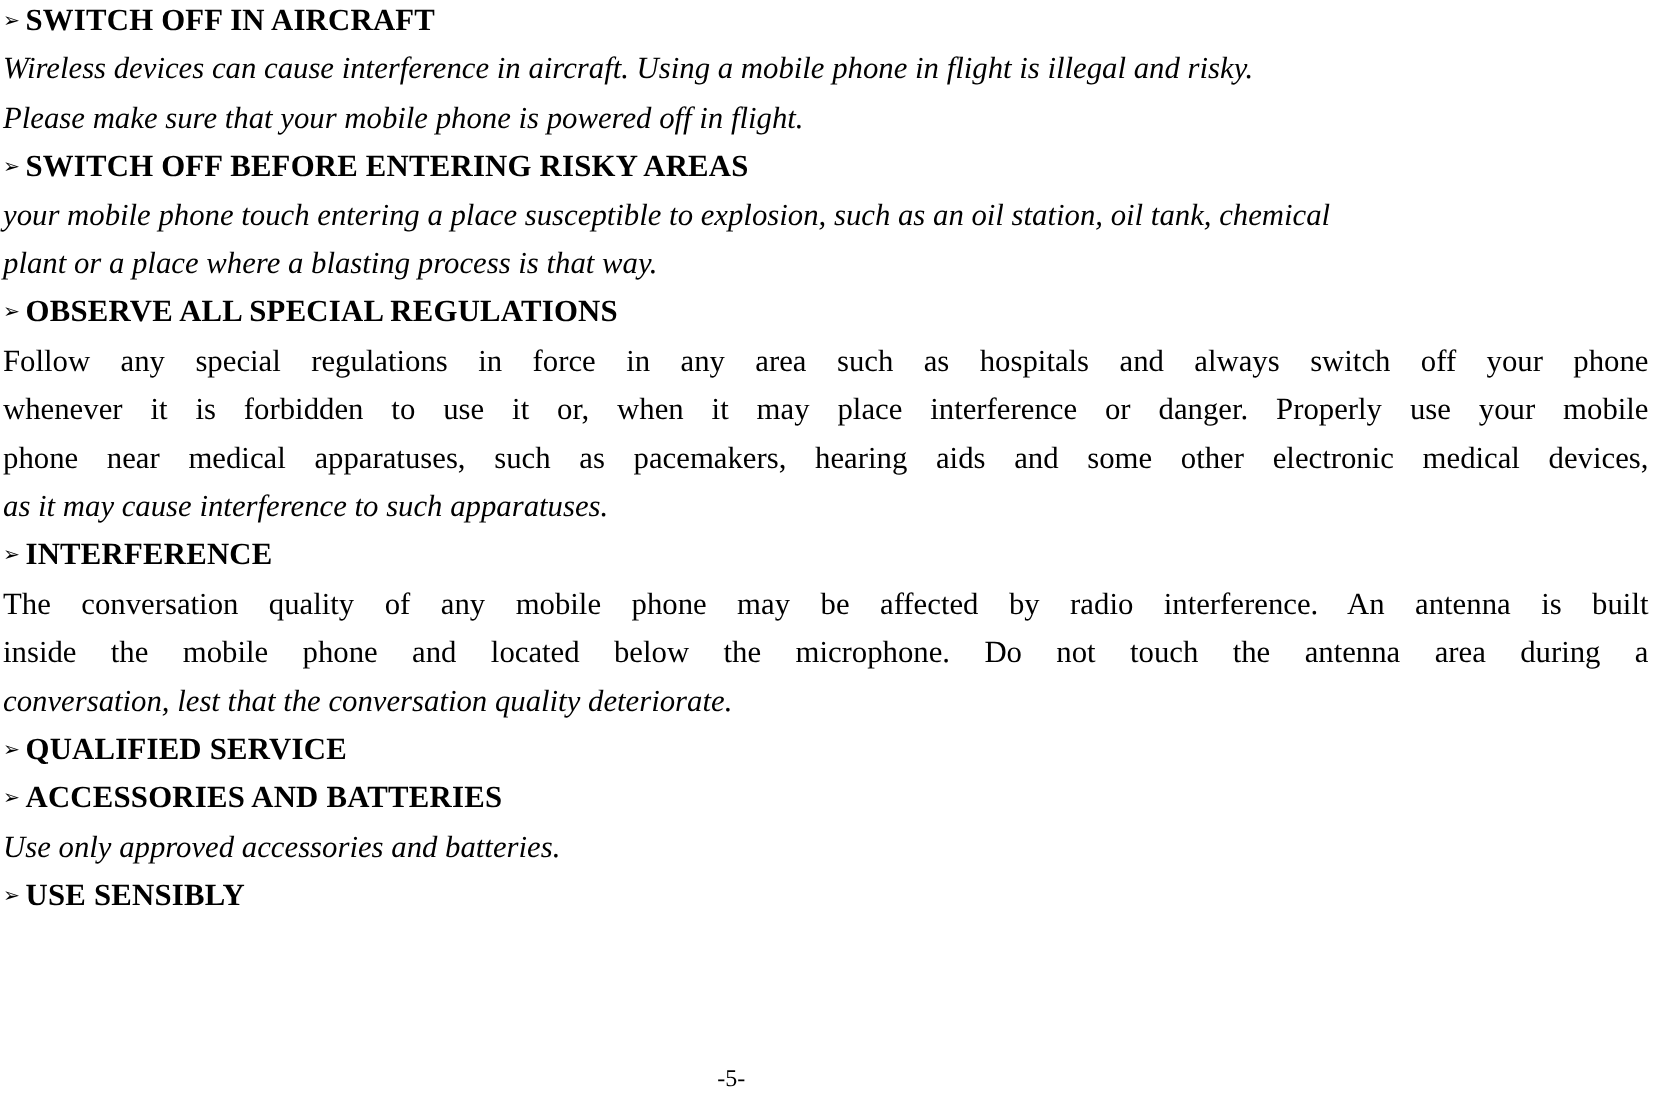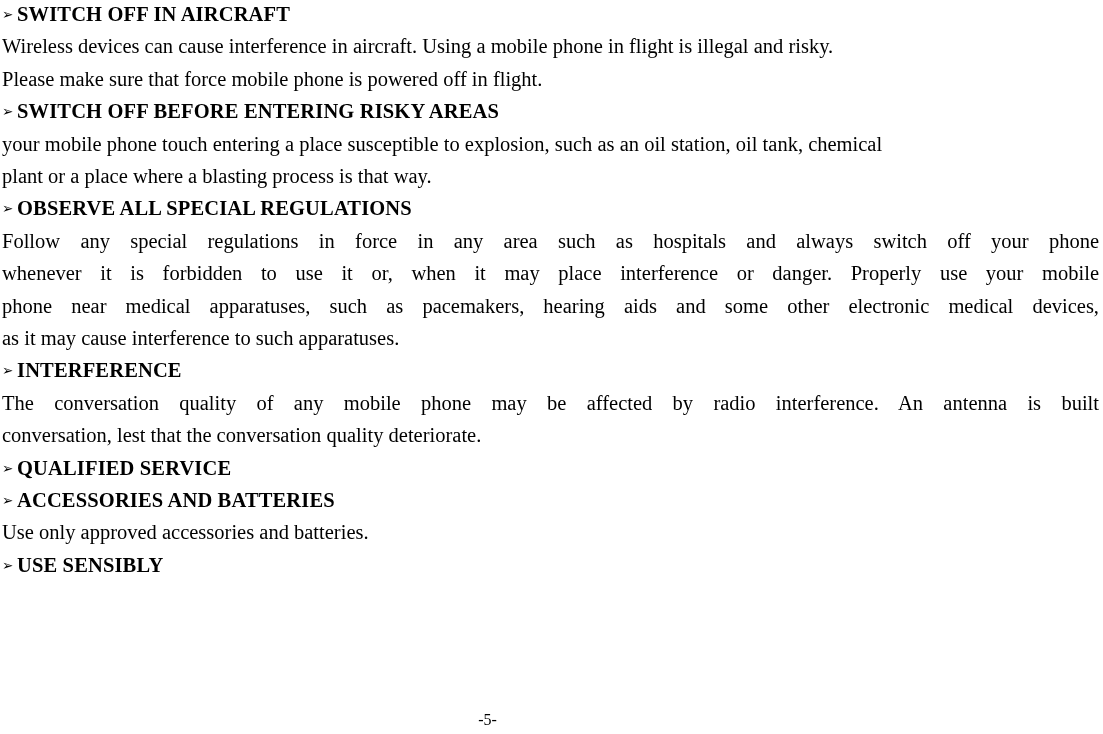--- a/index.html
+++ b/index.html
@@ -61,20 +61,21 @@
     line-height: 32.4px;
     height: 32.4px;
     text-align: justify;
     text-align-last: justify;
     white-space: nowrap;
     overflow: visible;
   }
   .ln.last {
     text-align: center;
     text-align-last: left;
+    font-style: italic;
   }
 
   
   .page-number {
     position: absolute;
     left: 0;
     right: 0;
     top: 710px;
     text-align: center;
     font-size: 16px;
@@ -83,37 +84,38 @@
   }
 </style>
 </head>
 <body>
 
 <div class="page">
   <div class="content" id="content-root">
       <div class="heading"><span class="bullet">➢</span><span class="htext">SWITCH OFF IN AIRCRAFT</span></div>
       <div class="lines">
         <div class="ln last">Wireless devices can cause interference in aircraft. Using a mobile phone in flight is illegal and risky.</div>
-        <div class="ln last">Please make sure that force mobile phone is powered off in flight.</div>
+        <div class="ln last">Please make sure that your mobile phone is powered off in flight.</div>
       </div>
       <div class="heading"><span class="bullet">➢</span><span class="htext">SWITCH OFF BEFORE ENTERING RISKY AREAS</span></div>
       <div class="lines">
         <div class="ln last">your mobile phone touch entering a place susceptible to explosion, such as an oil station, oil tank, chemical</div>
         <div class="ln last">plant or a place where a blasting process is that way.</div>
       </div>
       <div class="heading"><span class="bullet">➢</span><span class="htext">OBSERVE ALL SPECIAL REGULATIONS</span></div>
       <div class="lines">
         <div class="ln">Follow any special regulations in force in any area such as hospitals and always switch off your phone</div>
         <div class="ln">whenever it is forbidden to use it or, when it may place interference or danger. Properly use your mobile</div>
         <div class="ln">phone near medical apparatuses, such as pacemakers, hearing aids and some other electronic medical devices,</div>
         <div class="ln last">as it may cause interference to such apparatuses.</div>
       </div>
       <div class="heading"><span class="bullet">➢</span><span class="htext">INTERFERENCE</span></div>
       <div class="lines">
         <div class="ln">The conversation quality of any mobile phone may be affected by radio interference. An antenna is built</div>
+        <div class="ln">inside the mobile phone and located below the microphone. Do not touch the antenna area during a</div>
         <div class="ln last">conversation, lest that the conversation quality deteriorate.</div>
       </div>
       <div class="heading"><span class="bullet">➢</span><span class="htext">QUALIFIED SERVICE</span></div>
       <div class="heading"><span class="bullet">➢</span><span class="htext">ACCESSORIES AND BATTERIES</span></div>
       <div class="lines">
         <div class="ln last">Use only approved accessories and batteries.</div>
       </div>
       <div class="heading"><span class="bullet">➢</span><span class="htext">USE SENSIBLY</span></div>
     </div>
 

